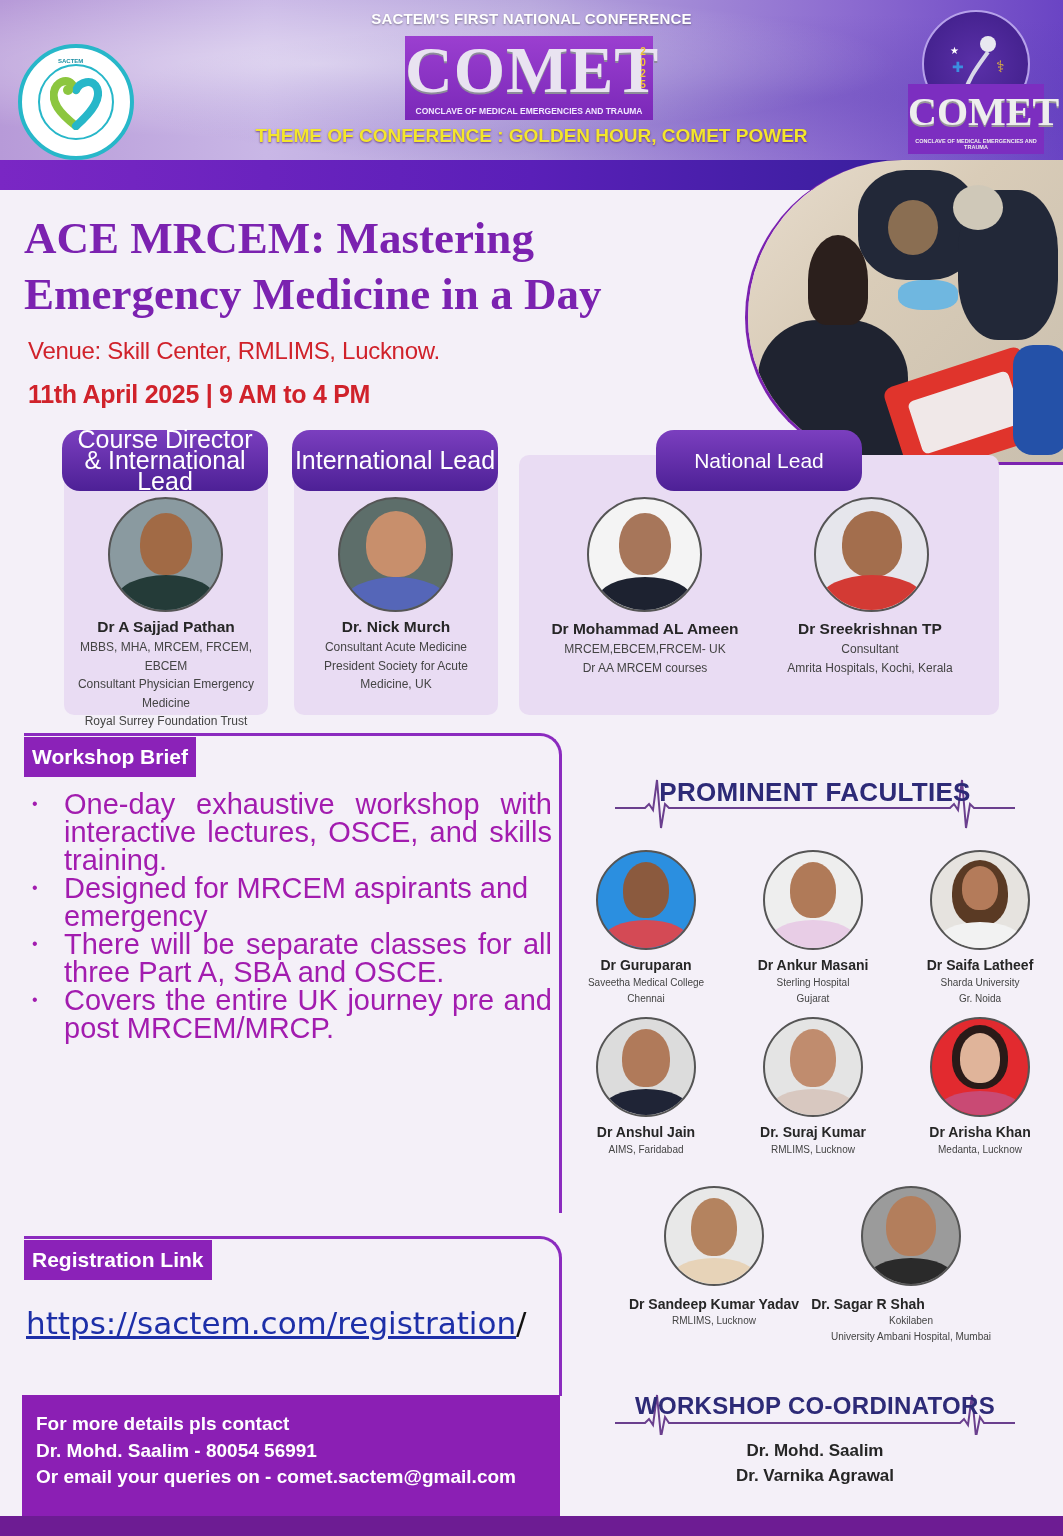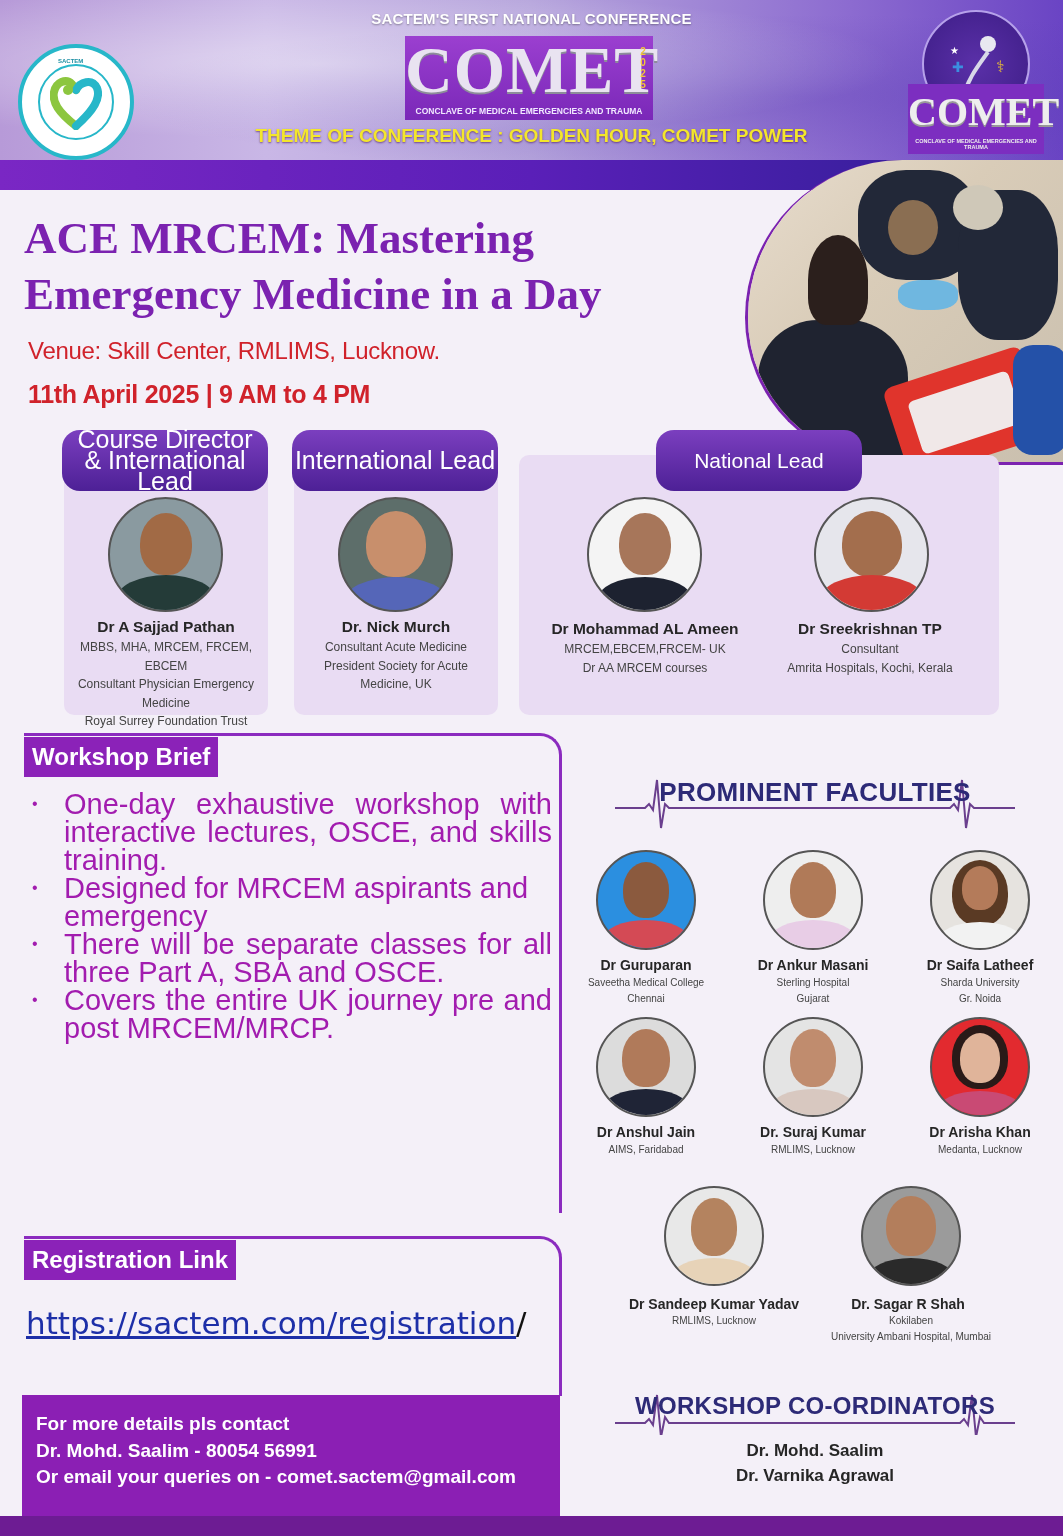--- a/index.html
+++ b/index.html
@@ -35,21 +35,21 @@
   .photo-wrap{left:745px;top:160px;width:318px;height:305px;border-radius:0 0 0 150px;overflow:hidden;border-left:3px solid #7b22b0;border-bottom:3px solid #7b22b0;border-top-left-radius:160px}
   .photo{width:100%;height:100%;background:linear-gradient(135deg,#e7dccd 0%,#d9ccb8 40%,#c9bfae 100%);position:relative}
   
   .card{background:#e9dcf3;border-radius:10px}
   .pill{background:linear-gradient(180deg,#7b3fbf,#4d2096);color:#fff;border-radius:18px;text-align:center;font-size:25px;line-height:21px;display:flex;align-items:center;justify-content:center}
   .avatar{border-radius:50%;border:2px solid #555;overflow:hidden}
   .nm{font-weight:bold;color:#262626;text-align:center;font-size:15.5px}
   .ds{color:#444;text-align:center;font-size:12px;line-height:18.5px}
   
   .brief-frame{left:24px;top:733px;width:538px;height:480px;border:3px solid #8b2bbf;border-left:none;border-bottom:none;border-top-right-radius:22px}
-  .sec-hdr{background:#8b22b8;color:#fff;font-weight:bold;font-size:24px;padding:4px 8px;line-height:32px}
+  .sec-hdr{background:#8b22b8;color:#fff;font-weight:bold;font-size:21px;padding:4px 8px;line-height:32px}
   .bul{font-size:29px;line-height:28px;color:#a21caf;text-align:justify}
   .bul li{list-style:none;position:relative;padding-left:40px}
   .bul li::before{content:"•";position:absolute;left:8px;top:0;font-size:16px}
   .reg-frame{left:24px;top:1236px;width:538px;height:160px;border:3px solid #8b2bbf;border-left:none;border-bottom:none;border-top-right-radius:22px}
   .reg-link{left:26px;top:1305px;font-family:"DejaVu Sans",sans-serif;font-size:31px;color:#1d2fa8;text-decoration:underline}
   .reg-slash{font-family:"DejaVu Sans",sans-serif;font-size:31px;color:#111;text-decoration:none}
   .contact{left:22px;top:1395px;width:538px;height:125px;background:#8b1fb4;color:#fff;font-weight:bold;font-size:19px;line-height:26.5px;padding:16px 14px}
   .footbar{left:0;top:1516px;width:1063px;height:20px;background:#6d1c93}
   
   .fac-h{font-weight:bold;color:#2d2a77;font-size:26px;text-align:center;letter-spacing:.3px}
@@ -254,21 +254,21 @@
 <div class="abs avatar" style="left:664px;top:1186px;width:100px;height:100px;background:#e8e8e8">
   <div class="face" style="top:10px;width:46px;height:58px;background:#b4835f"></div>
   <div class="body-shape" style="top:70px;width:86px;height:40px;background:#e7d3b8"></div>
 </div>
 <div class="abs avatar" style="left:861px;top:1186px;width:100px;height:100px;background:#9b9b9b">
   <div class="face" style="top:8px;width:50px;height:60px;background:#b37e5c"></div>
   <div class="body-shape" style="top:70px;width:86px;height:40px;background:#2a2a2a"></div>
 </div>
 <div class="abs fname" style="left:604px;top:1296px;width:220px">Dr Sandeep Kumar Yadav</div>
 <div class="abs faff" style="left:604px;top:1313px;width:220px">RMLIMS, Lucknow</div>
-<div class="abs fname" style="left:808px;top:1296px;width:200px">Dr. Sagar R Shah</div>
+<div class="abs fname" style="left:768px;top:1296px;width:200px">Dr. Sagar R Shah</div>
 <div class="abs faff" style="left:791px;top:1313px;width:240px">
     <div>Kokilaben</div>
     <div>University Ambani Hospital, Mumbai</div>
   </div>
 
 <svg class="ecg" style="left:615px;top:1385px" width="400" height="50" viewBox="0 0 400 50">
   <path d="M0 38 H30 l4 -4 l4 6 l4 -30 l4 42 l4 -20 l4 6 H345 l4 -4 l4 6 l4 -30 l4 42 l4 -20 l4 6 H400" fill="none" stroke="#6a3f8e" stroke-width="2"></path>
 </svg>
 <div class="abs fac-h" style="left:615px;top:1392px;width:400px;font-size:24px">WORKSHOP CO-ORDINATORS</div>
 <div class="abs coord" style="left:615px;top:1438px;width:400px">

